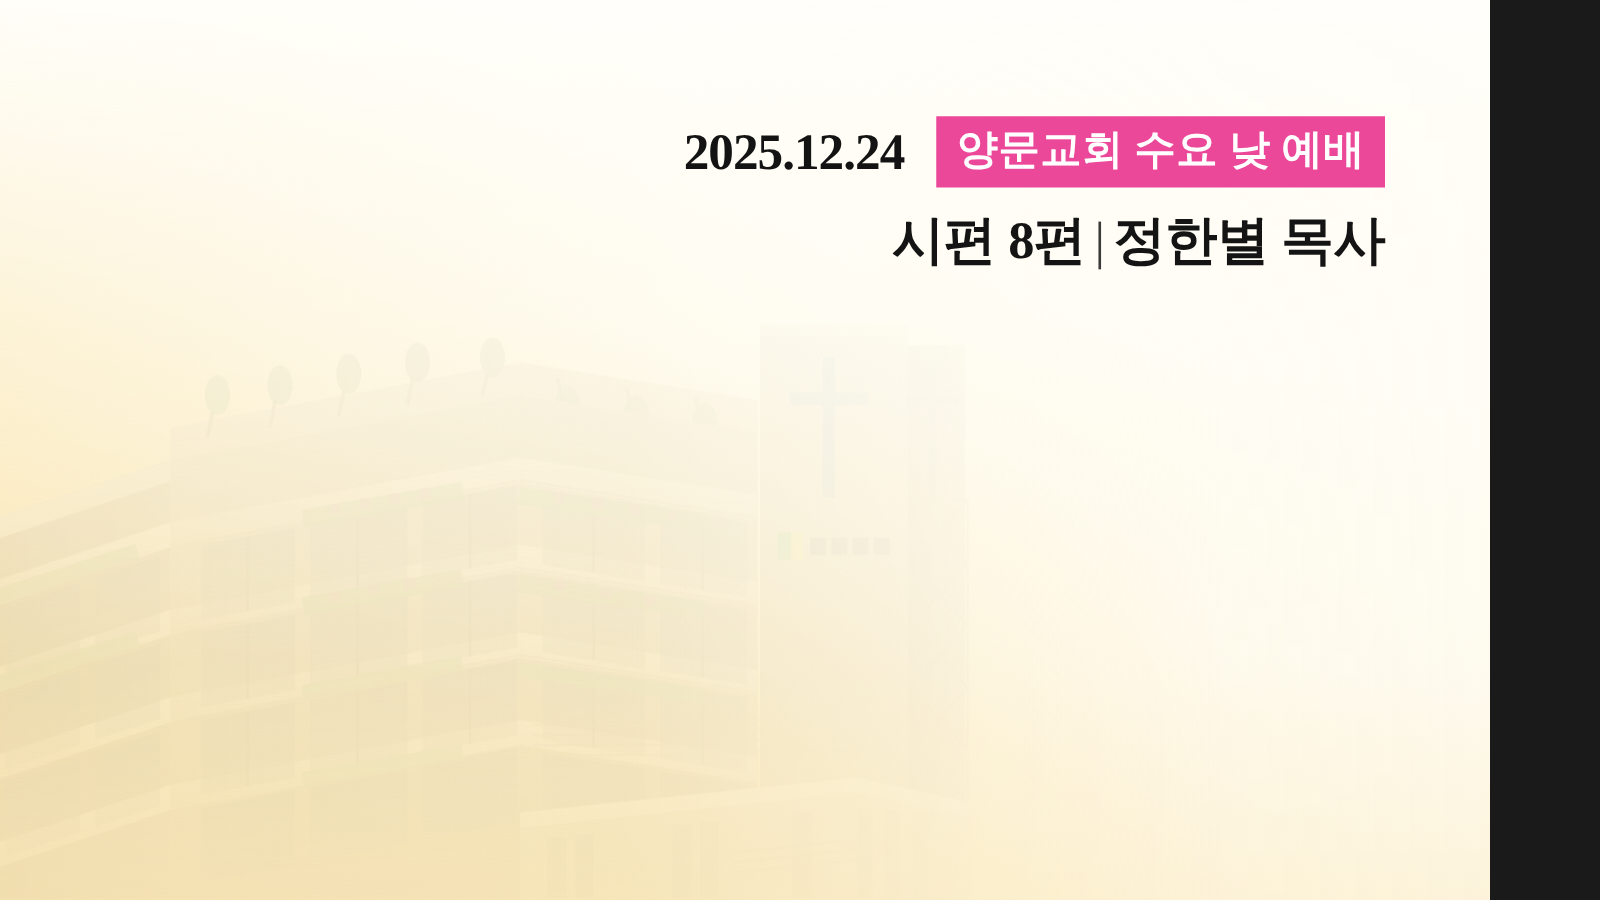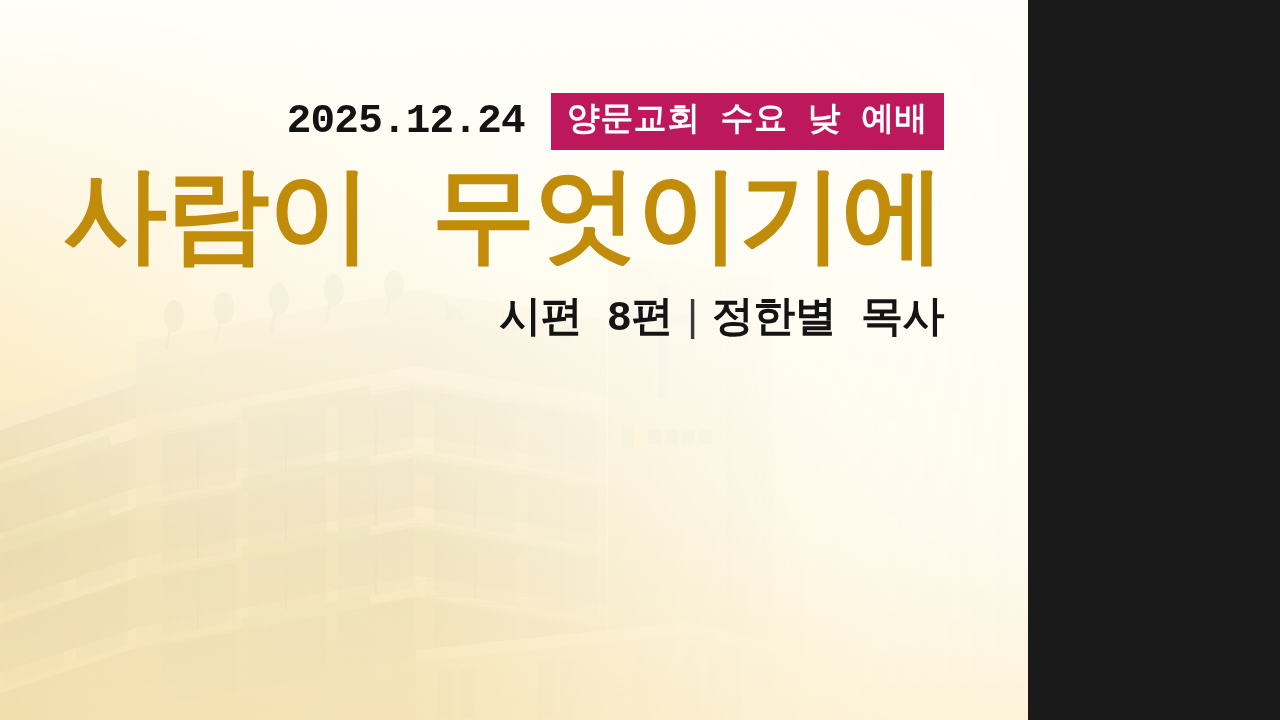--- a/index.html
+++ b/index.html
@@ -5,24 +5,24 @@
 <style>
   html, body {
     margin: 0;
     padding: 0;
     background: #1a1a1a;
   }
   * { box-sizing: border-box; }
 
   .card {
     position: relative;
-    width: 1028px;
+    width: 1192px;
     height: 720px;
     overflow: hidden;
-    font-family: Liberation Mono, monospace;
+    font-family: Liberation Serif, serif;
     background: #fffdf4;
   }
 
   
   .bg-base {
     position: absolute;
     inset: 0;
     background:
       radial-gradient(150% 115% at 88% 6%, #fffefb 0%, #fffdf5 34%, #fdf4dd 66%, #f9e9bf 100%);
   }
@@ -94,21 +94,21 @@
     letter-spacing: -0.8px;
     color: #131313;
     line-height: 1;
     white-space: nowrap;
   }
 
   .badge {
     display: inline-flex;
     align-items: center;
     justify-content: center;
-    background: #be185d;
+    background: #ec4899;
     color: #ffffff;
     font-size: 33px;
     font-weight: 700;
     letter-spacing: 0.4px;
     line-height: 1;
     padding: 11px 16px 13px 16px;
     white-space: nowrap;
   }
 
   .title {
@@ -353,21 +353,20 @@
   </div>
   <div class="photo-fade"></div>
 
   <div class="headline">
 
     <div class="row-top">
       <div class="date">2025.12.24</div>
       <div class="badge">양문교회 수요 낮 예배</div>
     </div>
 
-    <div class="title">사람이 무엇이기에</div>
 
     <div class="subtitle">
       <span>시편 8편</span><span class="sep">|</span><span>정한별 목사</span>
     </div>
   </div>
 
 
 </div>
 
 </body></html>

